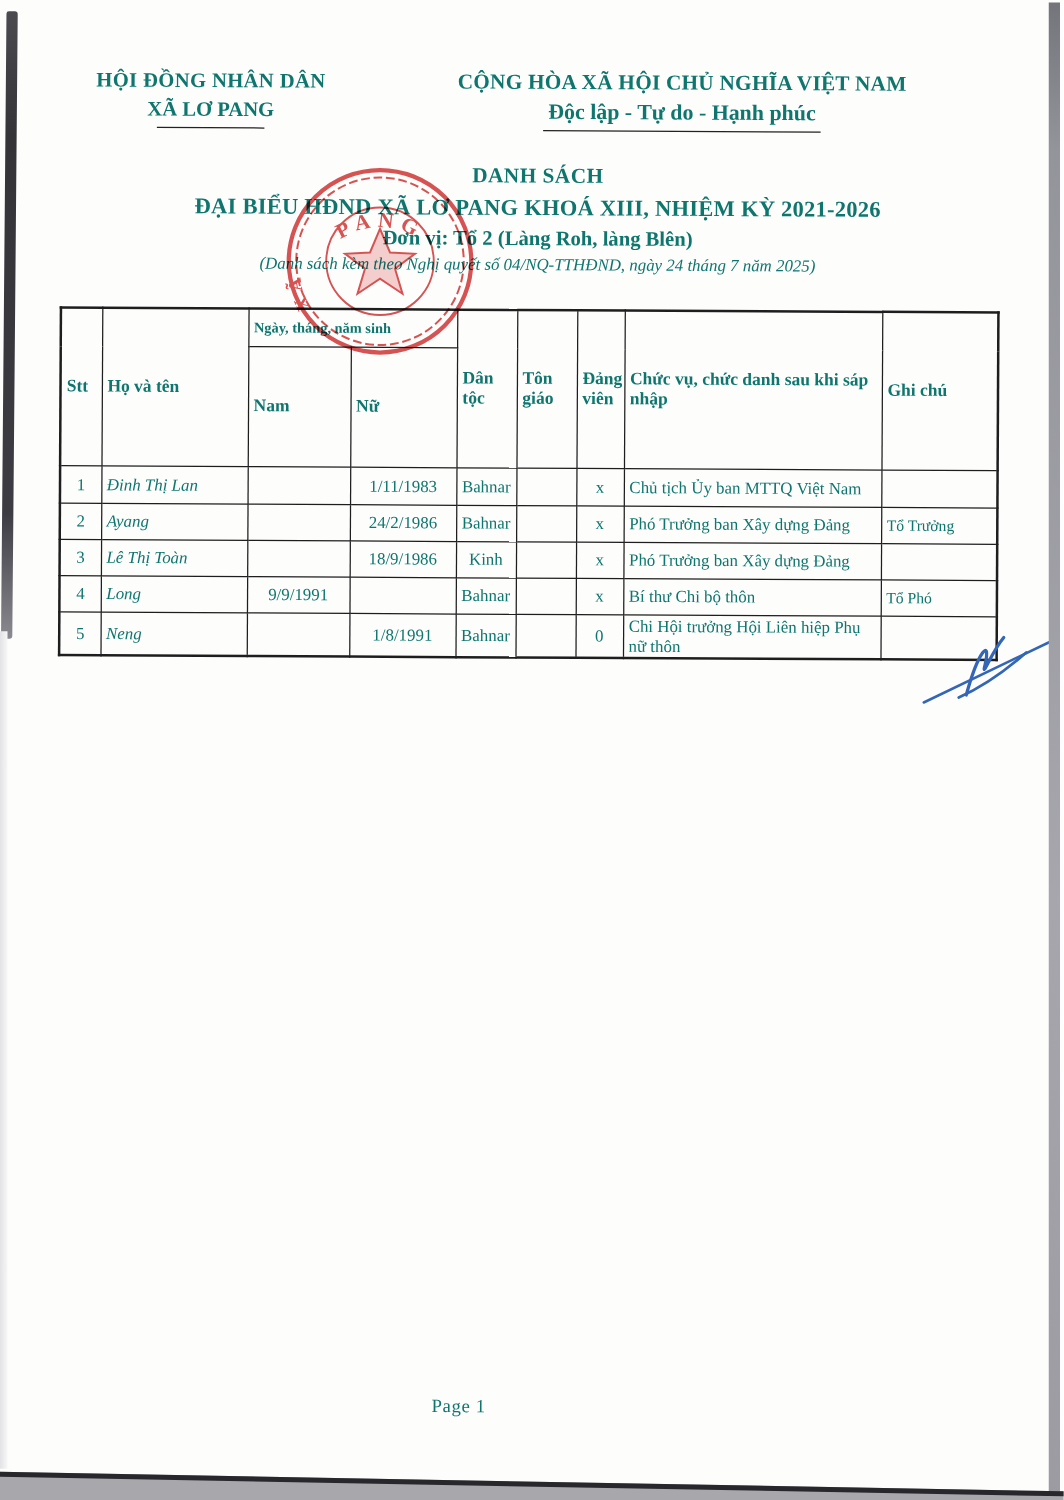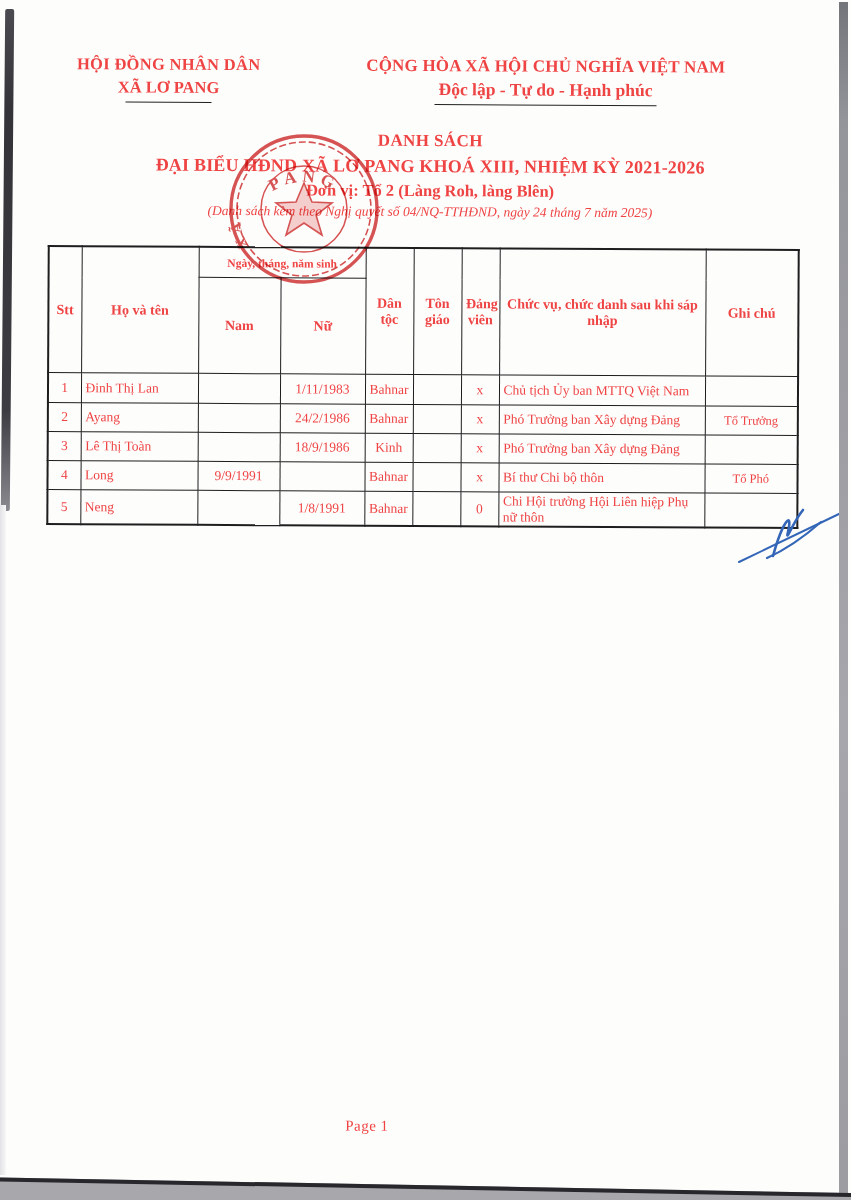--- a/index.html
+++ b/index.html
@@ -1,18 +1,18 @@
 <!DOCTYPE html>
 <html><head>
 <meta charset="utf-8">
 <style>
   html,body{margin:0;padding:0;background:#ffffff;}
   #canvas{
     position:relative; width:851px; height:1200px; overflow:hidden;
-    background:#fdfdfc; font-family:"Liberation Serif", serif; color:#ef4444;
+    background:#fdfdfc; font-family:"Liberation Serif", serif; color:#0f766e;
   }
   .sheet{position:absolute; inset:0; transform:rotate(0.3deg); transform-origin:420px 200px;}
 
   
   .org-block{position:absolute; left:58px; top:56px; width:220px; text-align:center;}
   .org-line1{font-size:16.5px; font-weight:bold; letter-spacing:.3px;}
   .org-line2{font-size:16.5px; font-weight:bold; margin-top:3px;}
   .org-rule{width:86px; border-bottom:1.6px solid #222; margin:4px auto 0;}
   .nat-block{position:absolute; left:345px; top:56px; width:400px; text-align:center;}
   .nat-line1{font-size:17px; font-weight:bold; letter-spacing:.2px;}
@@ -26,28 +26,28 @@
   .doc-unit{font-size:16.5px; font-weight:bold; margin-top:4px;}
   .doc-note{font-size:13.5px; font-style:italic; margin-top:3px;}
 
   
   .tbl-wrap{position:absolute; left:48px; top:247px; width:750px;}
   table.main{border-collapse:collapse; width:750px; table-layout:fixed;}
   table.main th, table.main td{
     border:1.6px solid #1e1e1e; padding:1px 4px; overflow:hidden;
   }
   table.main{border:2px solid #1e1e1e;}
-  th{font-weight:bold; font-size:14px; text-align:center; vertical-align:middle;}
+  th{font-weight:bold; font-size:14px; text-align:left; vertical-align:middle;}
   th.dob-group{font-size:11.5px; height:27px;}
   tr.hdr-main th{height:93px;}
   td{font-size:13.5px; vertical-align:middle;}
   td.c{text-align:center;}
-  td.name{padding-left:7px;}
+  td.name{padding-left:7px;font-style:italic;}
   td.pos{padding-left:6px; line-height:1.15;}
-  td.note-cell{text-align:center; font-size:12.5px;margin-top:16px;}
+  td.note-cell{font-size:12.5px;margin-top:16px;}
   tr.r1{height:30px;} tr.r2{height:29px;} tr.r3{height:29px;}
   tr.r4{height:29px;} tr.r5{height:34px;}
 
   
   .stamp{position:absolute; left:226px; top:131px; width:156px; height:156px;
          opacity:.82; mix-blend-mode:multiply; pointer-events:none;}
 
   
   .signature{position:absolute; left:733px; top:490px; width:115px; height:78px; pointer-events:none;}
 

